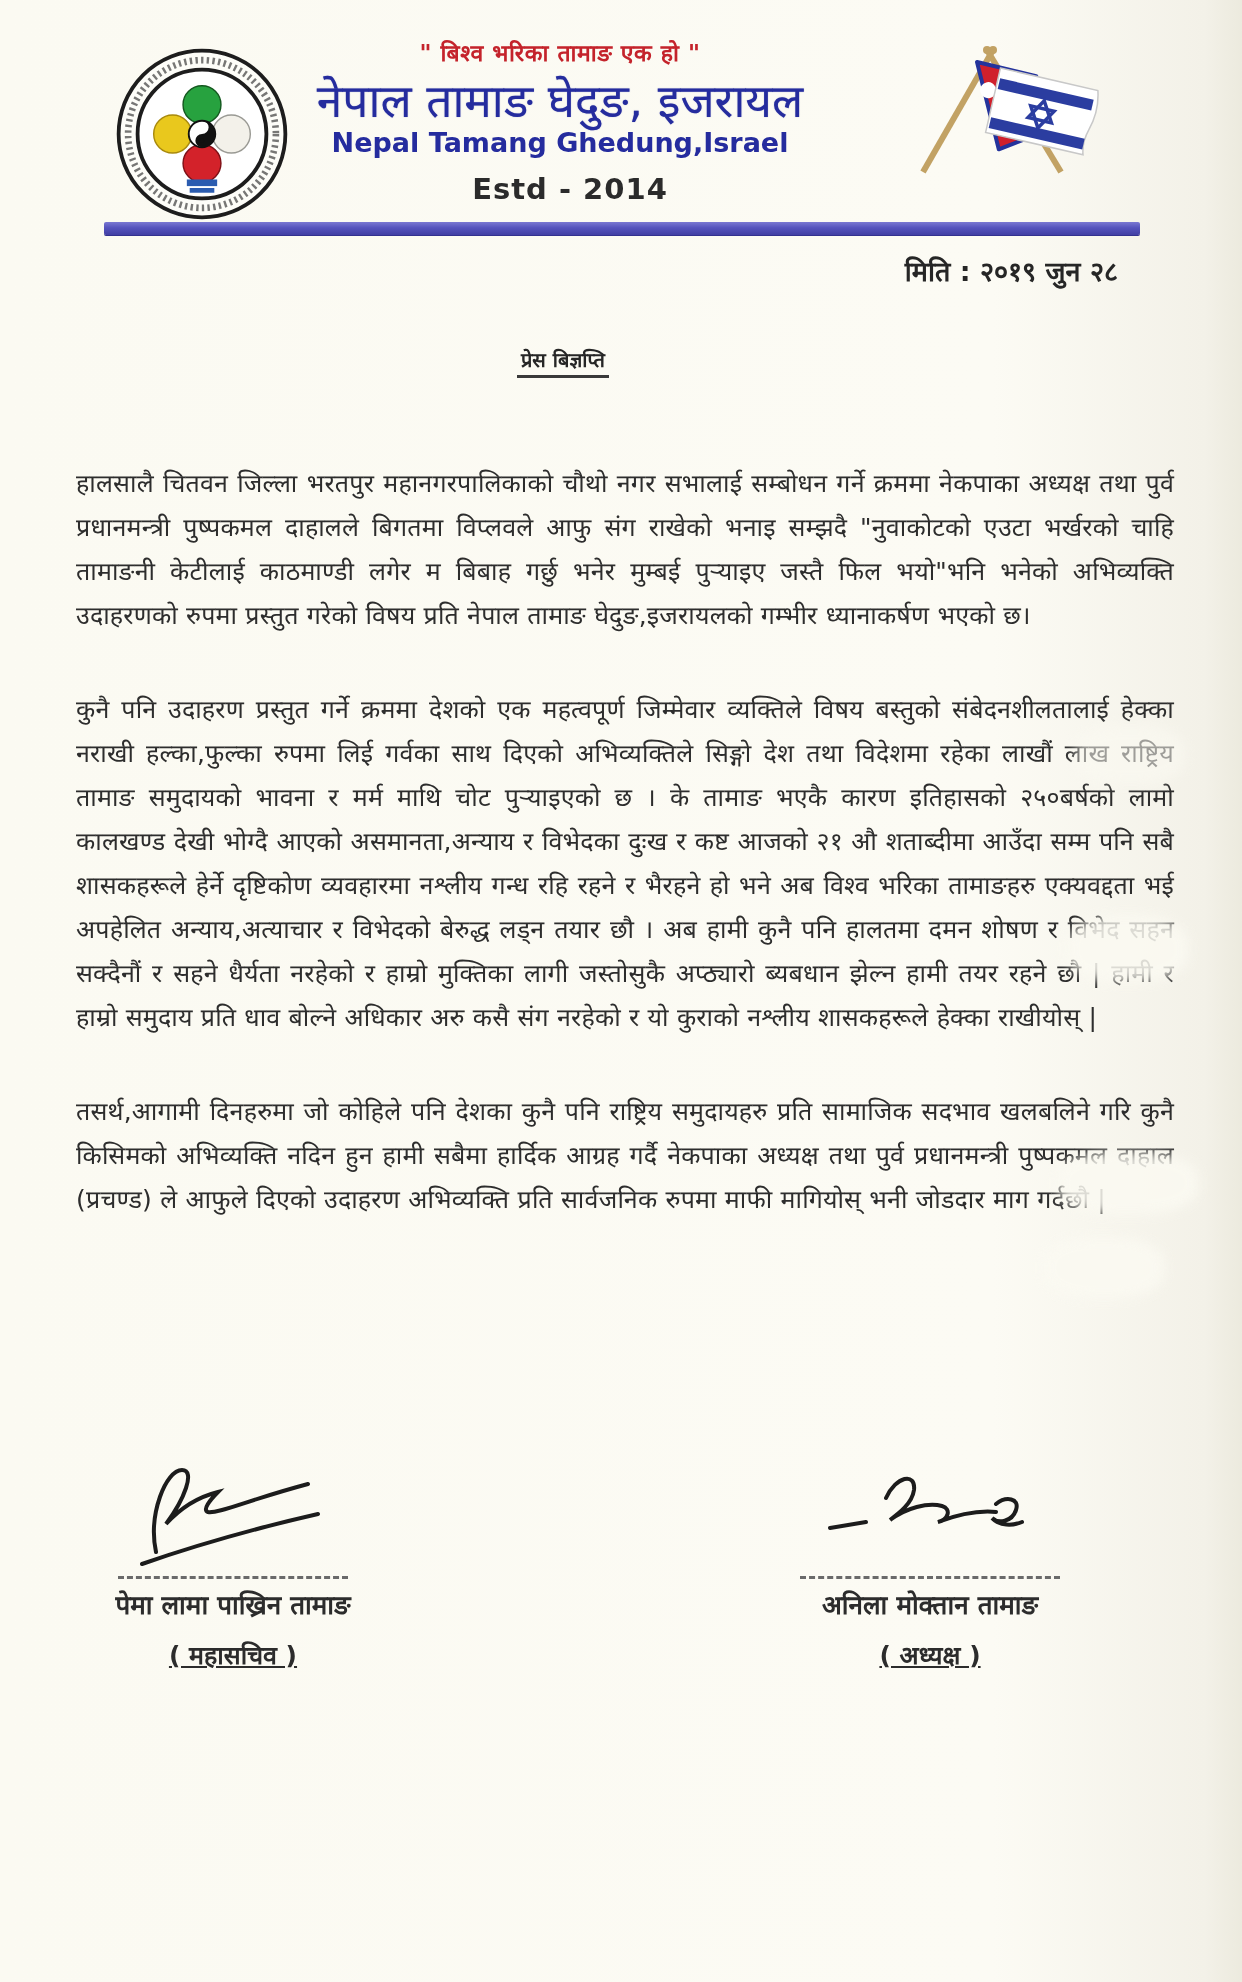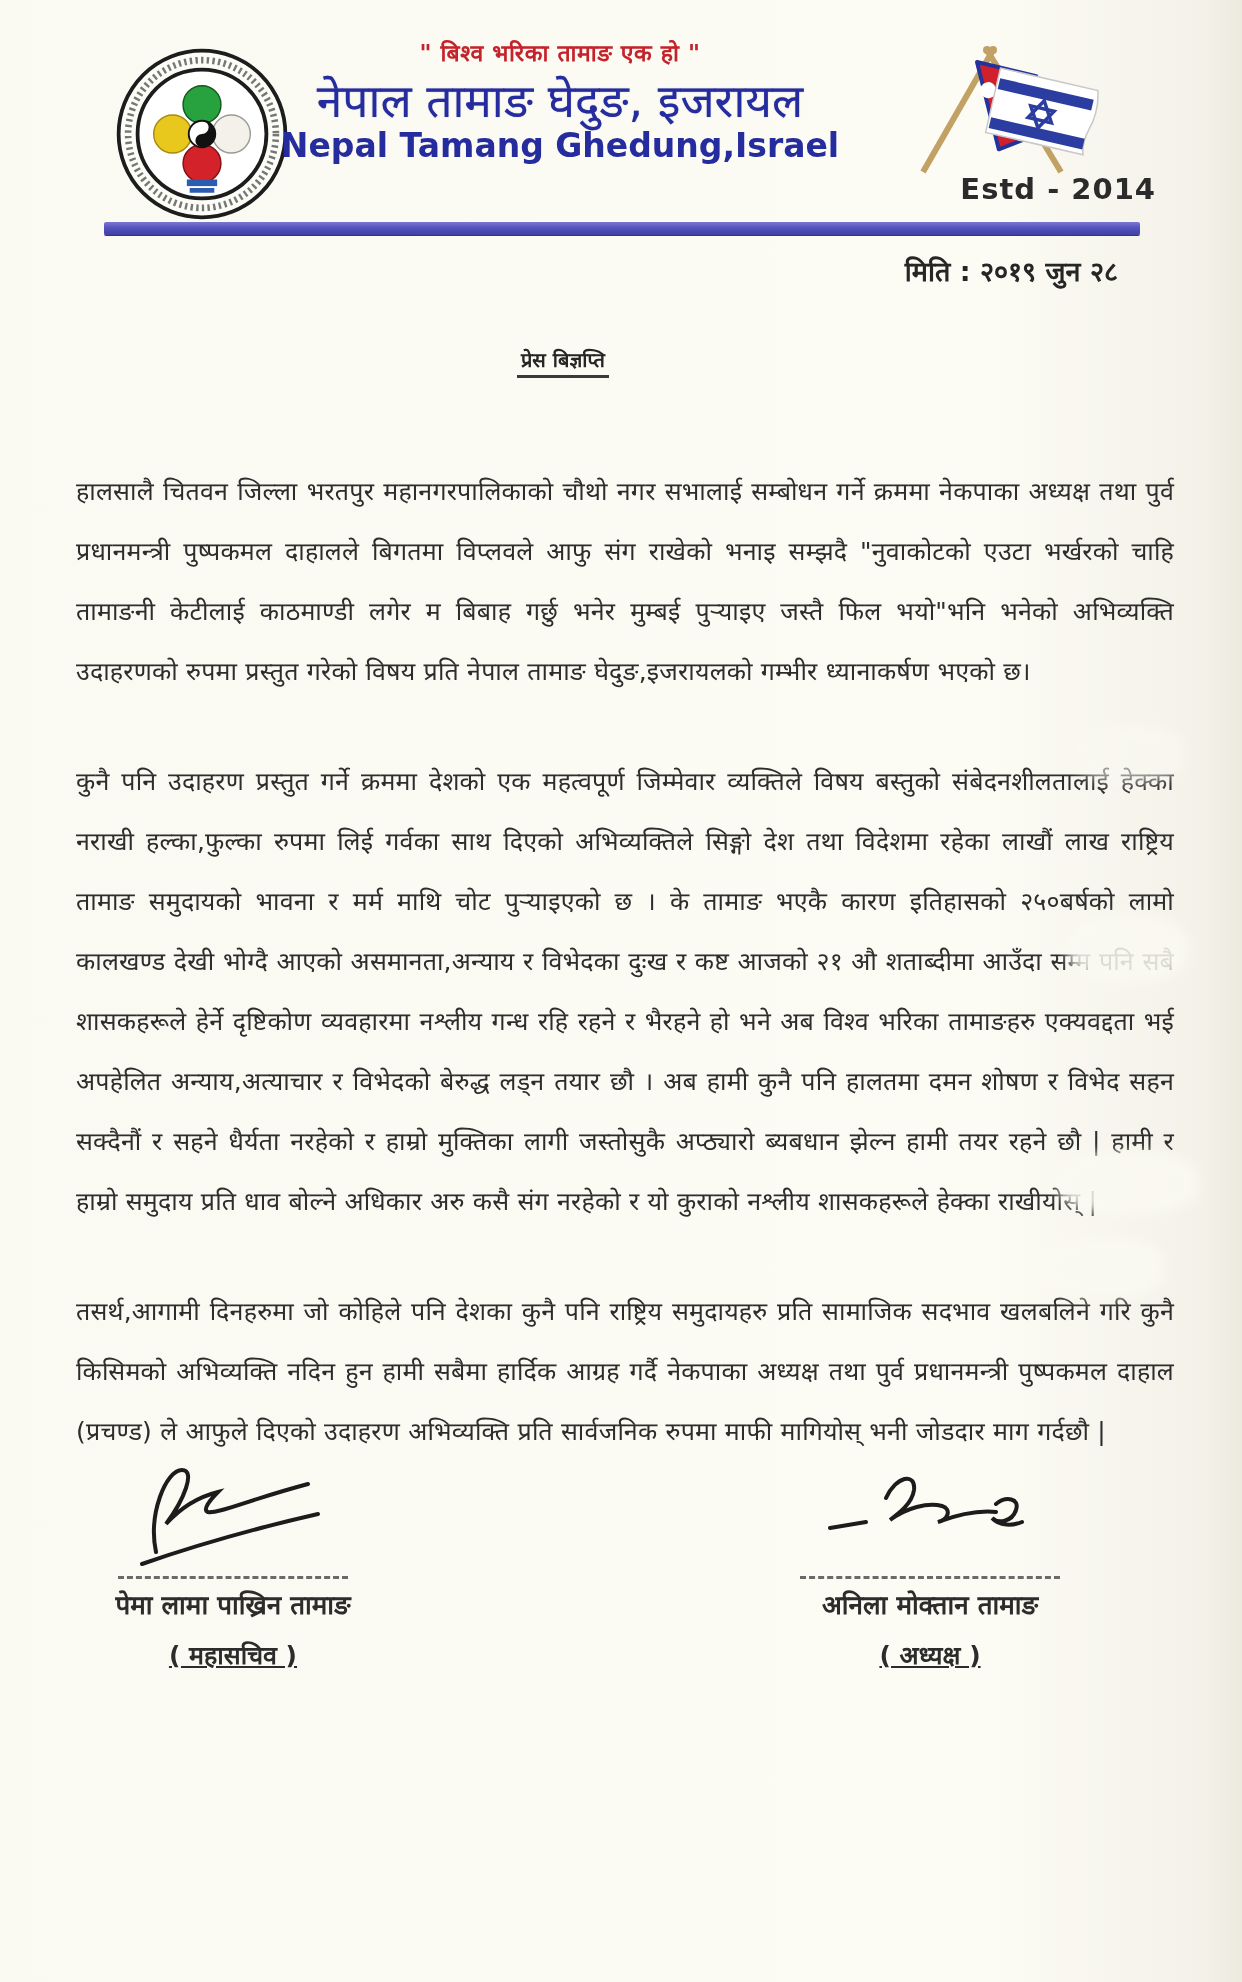--- a/index.html
+++ b/index.html
@@ -21,26 +21,26 @@
   .head-text{position:absolute;left:240px;top:36px;width:640px;text-align:center;}
   .tagline{
     color:#c4232b;font-weight:bold;font-size:23px;letter-spacing:.5px;
     margin-bottom:8px;
   }
   .org-np{
     color:#252c9e;font-weight:normal;font-size:46px;line-height:1.1;
     text-shadow:0 0 1px rgba(37,44,158,.5);
   }
   .org-en{
-    color:#252c9e;font-weight:bold;font-size:33px;line-height:1.15;
+    color:#252c9e;font-weight:bold;font-size:27px;line-height:1.15;
   }
   .flags{position:absolute;left:865px;top:40px;}
   .estd{
-    position:absolute;top:172px;left:0;width:1140px;text-align:right;
-    font-size:29px;font-weight:bold;color:#2b2b2b;letter-spacing:1px;padding-left:16px;
+    position:absolute;top:172px;left:0;width:1140px;text-align:center;
+    font-size:29px;font-weight:bold;color:#2b2b2b;letter-spacing:1px;
   }
   .divider-bar{
     position:absolute;top:222px;left:104px;width:1036px;height:13px;
     background:linear-gradient(180deg,#7a78d2 0%,#5553bd 45%,#413fa4 100%);
     border-radius:2px;
     box-shadow:0 1px 0 #33318f;
   }
   
   .date-line{
     position:absolute;top:252px;left:0;width:1118px;
@@ -48,21 +48,21 @@
   }
   .doc-title{
     position:absolute;top:338px;left:75px;width:960px;margin:8px;
     text-align:center;font-size:20px;font-weight:bold;color:#262626;
   }
   .doc-title span{border-bottom:3px solid #3a3a3a;padding:0 4px 3px 4px;}
   
   .body-text{position:absolute;top:462px;left:76px;width:1098px;}
   .body-text p{
     margin:0 0 50px 0;
-    font-size:25px;line-height:60px;
+    font-size:25px;line-height:44px;
     text-align:justify;color:#2d2d2d;
     letter-spacing:.2px;
   }
   
   .sig{position:absolute;text-align:center;}
   .sig-left{left:108px;top:1452px;width:250px;text-align:center;}
   .sig-right{left:790px;top:1452px;width:280px;}
   .scribble{height:120px;position:relative;}
   .sig-line{border-top:3px dashed #6a6a6a;margin:4px 10px 10px 10px;}
   .sig-name{font-size:26px;font-weight:bold;color:#2c2c2c;line-height:1.3;}

